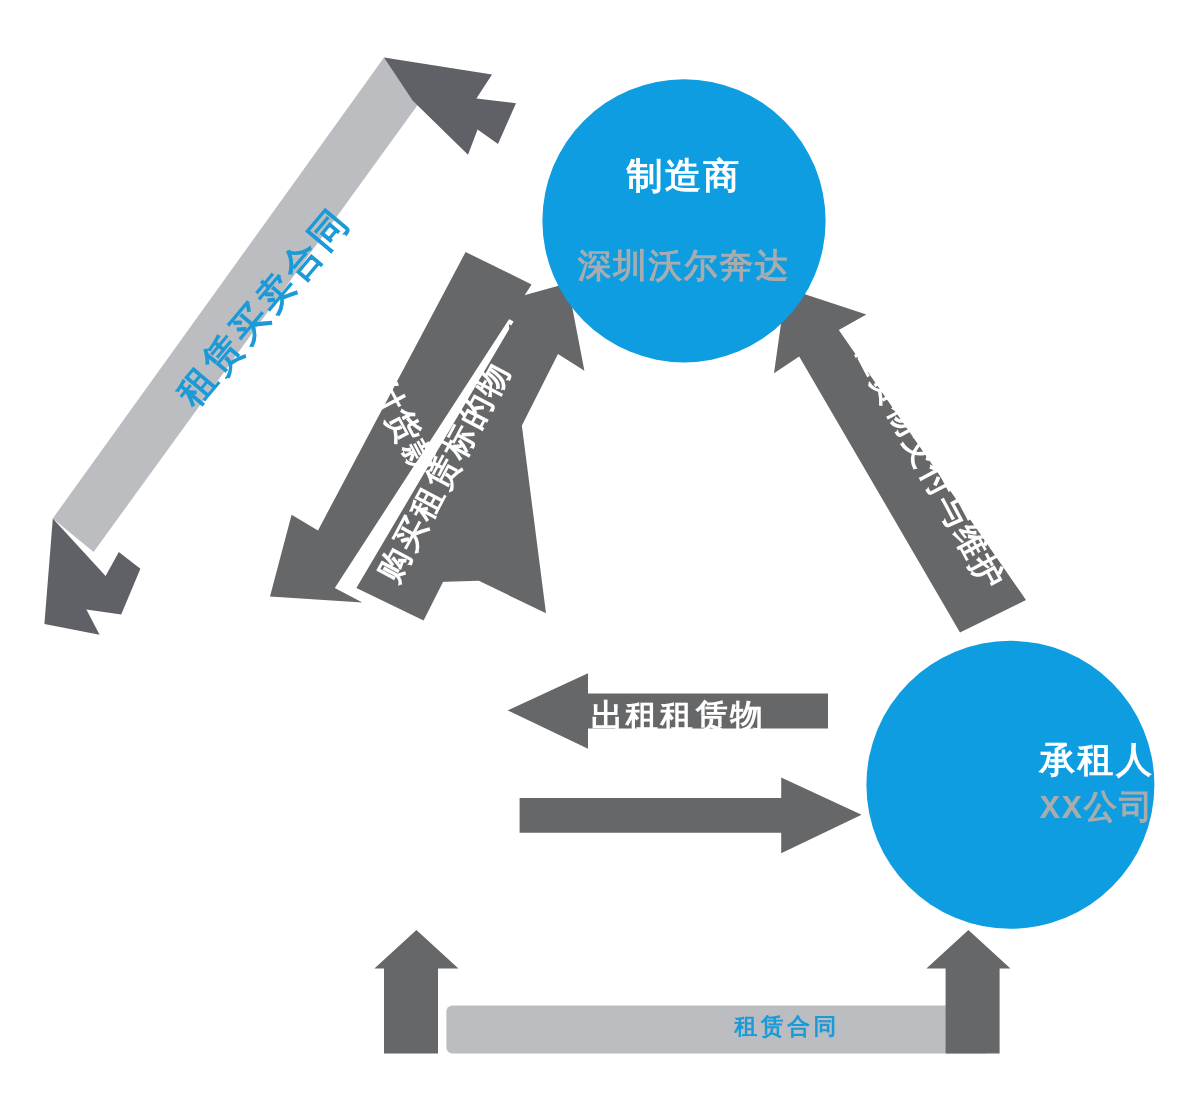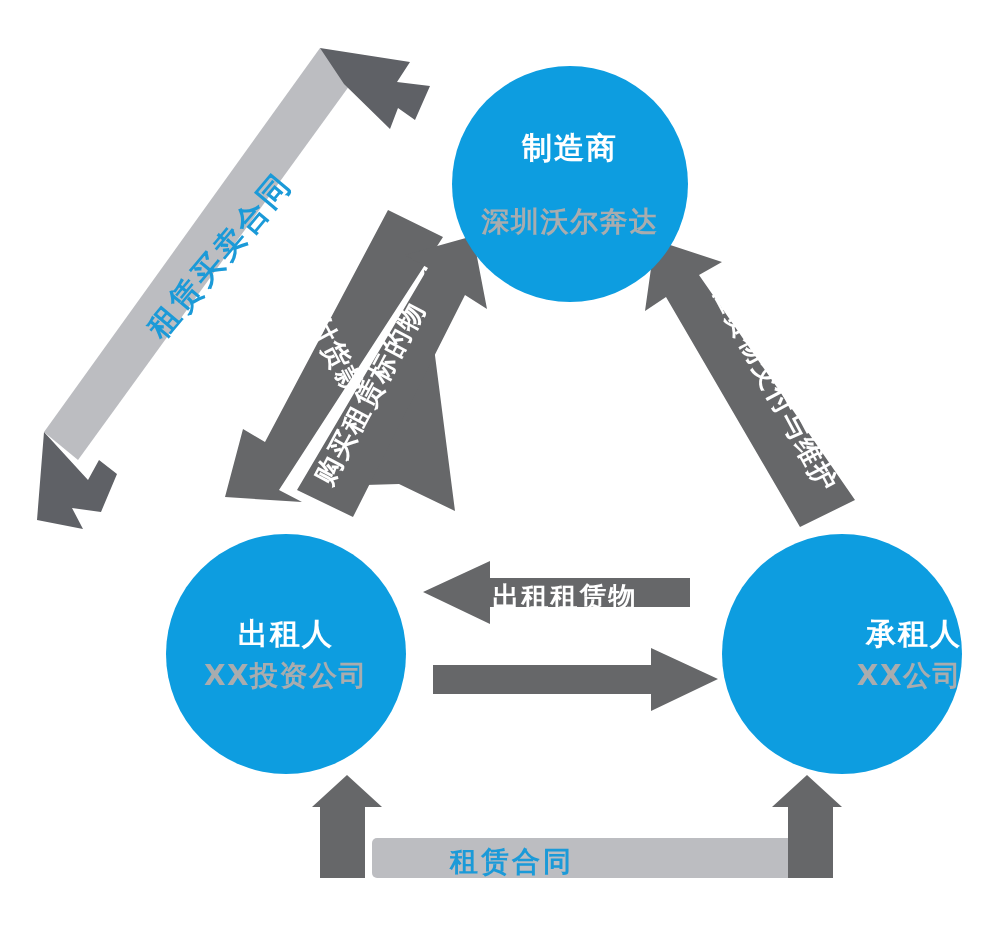--- a/index.html
+++ b/index.html
@@ -67,21 +67,21 @@
   #node-lessor .node-secondary { font-size: 28px; }
 
   #node-lessee {
     left: 722px;
     top: 534px;
     width: 240px;
     height: 240px;
     align-items: flex-end;
   }
   #node-lessee .node-primary { font-size: 30px; margin-bottom: 6px; }
-  #node-lessee .node-secondary { font-size: 28px; }
+  #node-lessee .node-secondary { font-size: 28px; font-family: Liberation Mono, monospace; }
 
   .edge-label {
     position: absolute;
     font-weight: bold;
     white-space: nowrap;
     transform-origin: 50% 50%;
     pointer-events: none;
   }
   .label-white { color: #ffffff; }
   .label-blue  { color: #1b9ad8; }
@@ -135,22 +135,22 @@
     top: 666px;
     width: 250px;
     text-align: center;
     font-size: 27px;
     letter-spacing: 2px;
   }
   #label-lease-contract {
     left: 450px;
     top: 843px;
     width: 250px;
-    text-align: left;
-    font-size: 28px;
+    text-align: right;
+    font-size: 19px;
     letter-spacing: 3px;
   }
 </style>
 </head>
 <body>
 
 <div id="diagram-root">
 
   <svg id="arrow-layer" viewBox="0 0 1000 927">
 
@@ -192,24 +192,20 @@
 
       <polygon fill="#666769" points="807,775 842,807 833,807 833,878 788,878 788,807 772,807"></polygon>
     </g>
   </svg>
 
   <div class="node-circle" id="node-manufacturer">
     <div class="node-primary">制造商</div>
     <div class="node-secondary">深圳沃尔奔达</div>
   </div>
 
-  <div class="node-circle" id="node-lessor">
-    <div class="node-primary">出租人</div>
-    <div class="node-secondary">XX投资公司</div>
-  </div>
 
   <div class="node-circle" id="node-lessee">
     <div class="node-primary">承租人</div>
     <div class="node-secondary">XX公司</div>
   </div>
 
   <div class="edge-label label-blue" id="label-sale-contract">租赁买卖合同</div>
 
   <div class="edge-label label-white" id="label-pay-goods">支付货款</div>
 

